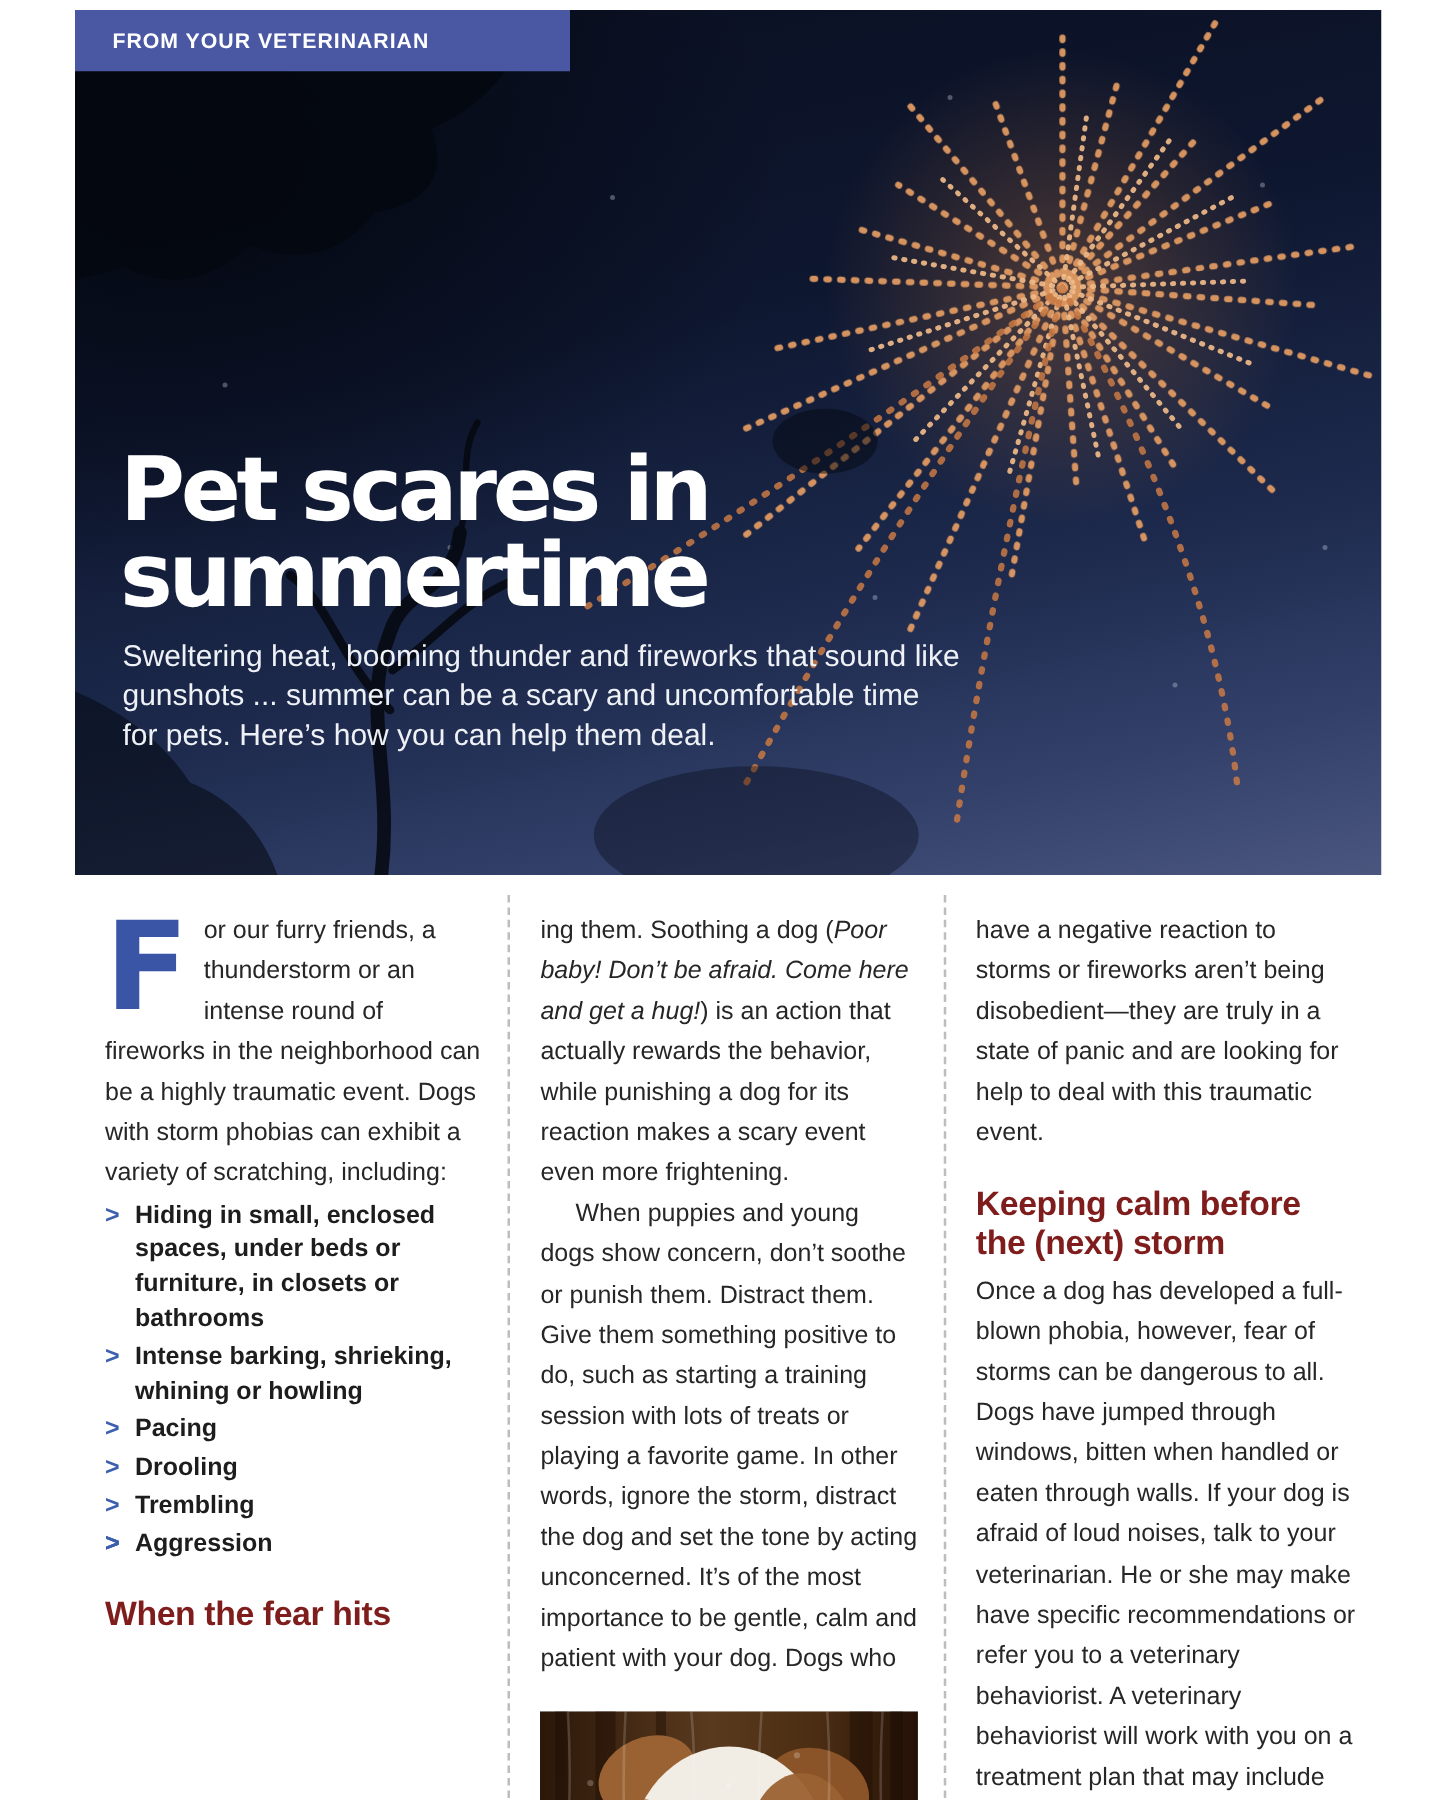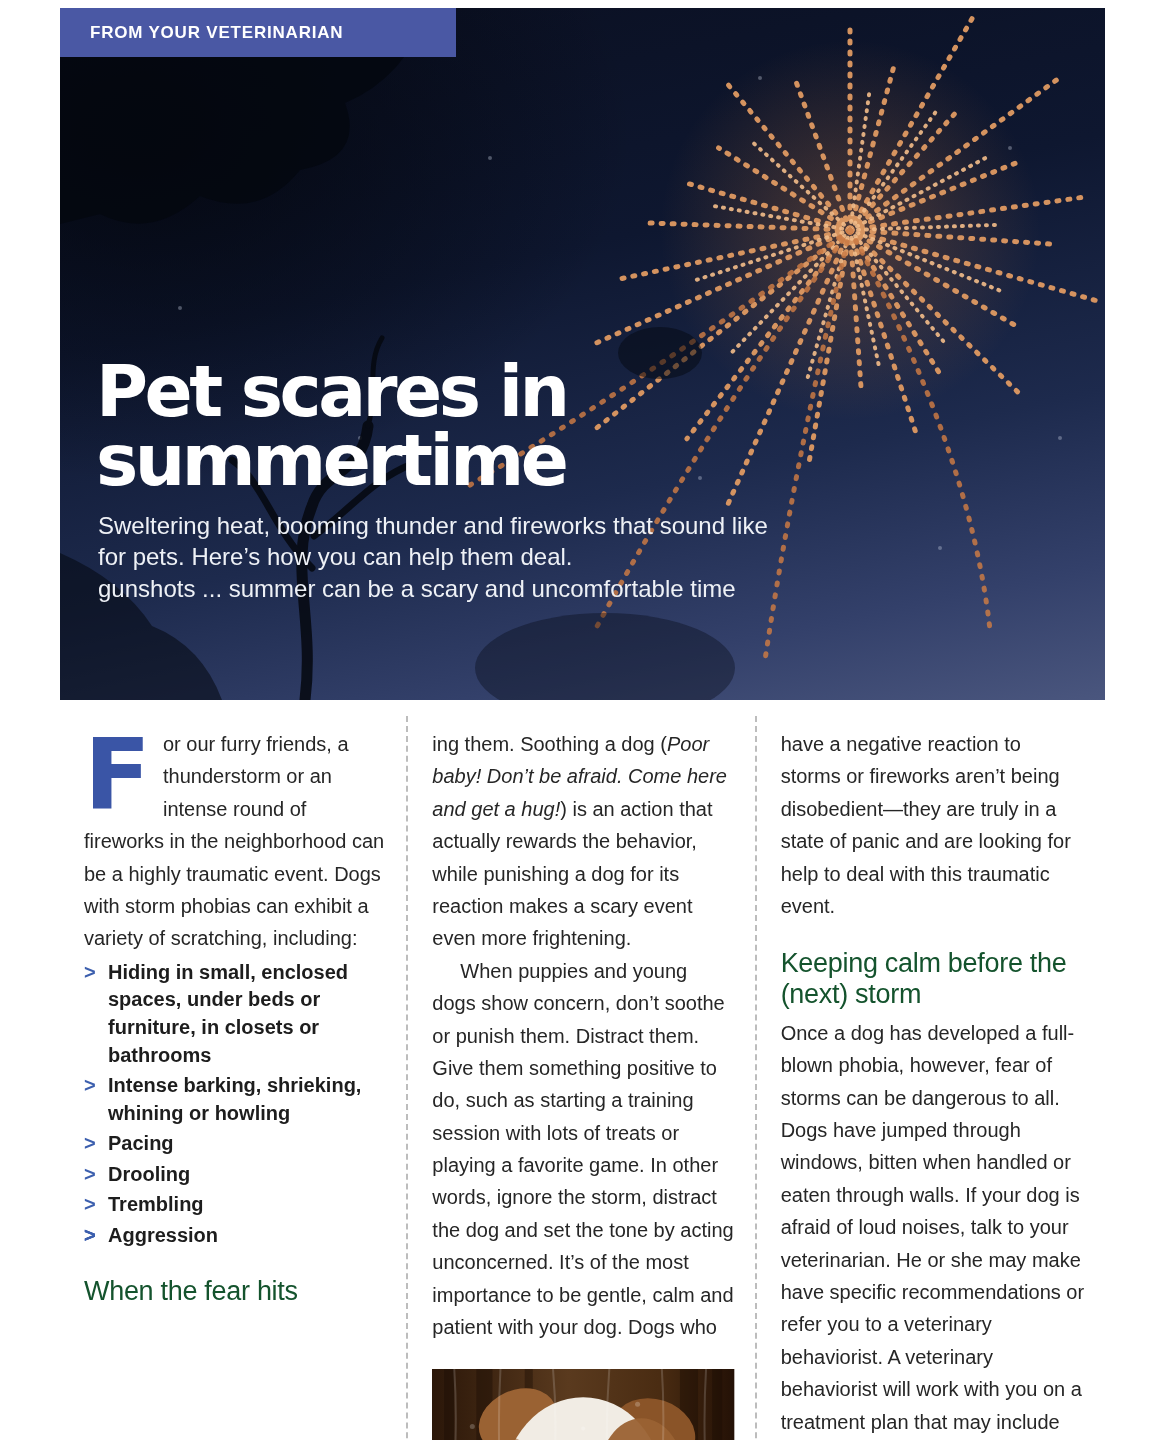--- a/index.html
+++ b/index.html
@@ -33,22 +33,22 @@
   .col p{margin:0 0 0 0;}
 
   .dropcap{float:left;color:#3a55a6;font-weight:bold;font-size:98px;line-height:0.74;
            padding:10px 12px 0 0;font-family:"DejaVu Sans","Liberation Sans",sans-serif;}
 
   ul.behaviors{list-style:none;margin:4px 0 0 0;padding:0;}
   ul.behaviors li{position:relative;padding-left:24px;font-weight:bold;font-size:20px;
                   line-height:1.38;margin-bottom:3px;color:#1d1d1d;}
   ul.behaviors .mk{position:absolute;left:0;top:0;color:#3c5fae;font-weight:bold;}
 
-  h2.sub{color:#14532d;font-size:27px;line-height:1.12;letter-spacing:-0.3px;
-         margin:26px 0 8px 0;font-weight:normal;}
+  h2.sub{color:#7f1d1d;font-size:27px;line-height:1.12;letter-spacing:-0.3px;
+         margin:26px 0 8px 0;font-weight:bold;}
   .indent{text-indent:28px;}
   .ital{font-style:italic;}
 
   .dog-photo{margin-top:26px;width:100%;height:264px;overflow:hidden;}
   .dog-photo svg{display:block;width:100%;height:100%;}
 </style>
 </head>
 <body>
 
 <div class="page">
@@ -144,22 +144,22 @@
       <span>FROM YOUR VETERINARIAN</span>
     </div>
 
     <div class="hero-text">
       <h1 class="hero-title">
         <span>Pet scares in</span>
         <span>summertime</span>
       </h1>
       <p class="hero-deck">
         <span>Sweltering heat, booming thunder and fireworks that sound like</span>
+        <span>gunshots ... summer can be a scary and uncomfortable time</span>
         <span>for pets. Here’s how you can help them deal.</span>
-        <span>gunshots ... summer can be a scary and uncomfortable time</span>
       </p>
     </div>
   </div>
 
   <div class="columns">
 
     <div class="col divider">
       <p class="intro">
         <span class="dropcap">F</span>
         <span>or our furry friends, a thunderstorm or an intense round of fireworks in the neighborhood can be a highly traumatic event. Dogs with storm phobias can exhibit a variety of scratching, including:</span>

